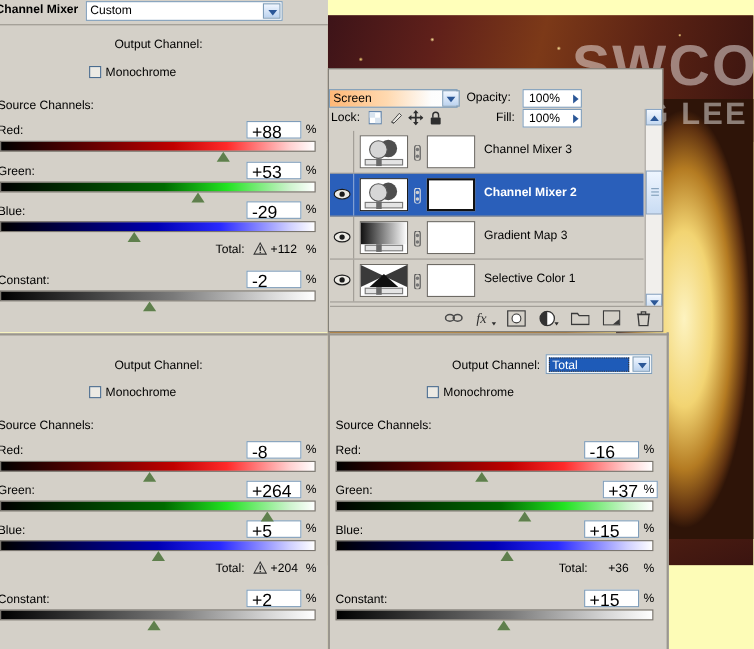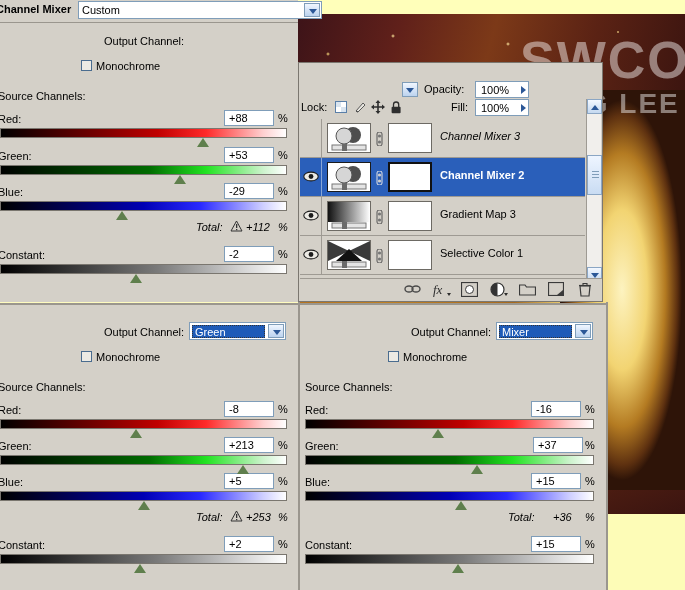--- a/index.html
+++ b/index.html
@@ -59,39 +59,39 @@
   .dd .arrow{position:absolute;right:1px;top:1px;width:16px;height:14px;
     background:linear-gradient(#f0f6ff,#bcd3ef);border:1px solid #7f9db9;box-sizing:border-box;}
   .dd .arrow:after{content:"";position:absolute;left:4px;top:5px;
     border-left:4px solid transparent;border-right:4px solid transparent;border-top:5px solid #2b5797;}
   .dd.sel .field{position:absolute;left:2px;top:2px;right:20px;height:13px;background:#1e5bb8;
     border:1px dotted #333;box-sizing:border-box;}
   .dd.sel .field span{position:absolute;left:2px;top:0px;color:#fff;font-size:11px;}
 
   
   .num{position:absolute;width:50px;height:16px;background:#fff;border:1px solid #7f9db9;box-sizing:border-box;}
-  .num span{position:absolute;left:4px;top:1px;font-size:11px;}
+  .num span{position:absolute;left:4px;top:1px;font-size:16px;}
   .pct{position:absolute;font-size:11px;}
 
   
   .cbx{position:absolute;width:11px;height:11px;background:#eceae4;border:1px solid #4a6c8f;box-sizing:border-box;}
 
   
   .track{position:absolute;height:10px;border:1px solid #7a766f;box-sizing:border-box;}
   .t-red  {background:linear-gradient(90deg,#000 0%,#c00000 55%,#ff2a2a 72%,#ffd0d0 92%,#fff 100%);}
   .t-green{background:linear-gradient(90deg,#000 0%,#006b00 52%,#22e322 72%,#cdf3cd 92%,#fff 100%);}
   .t-blue {background:linear-gradient(90deg,#000 0%,#0000b4 50%,#2a2aff 70%,#cfcfff 92%,#fff 100%);}
   .t-gray {background:linear-gradient(90deg,#000 0%,#7a7a7a 55%,#d5d5d5 85%,#fff 100%);}
   .thumb{position:absolute;width:13px;height:9px;}
   .thumb:after{content:"";position:absolute;left:0;top:0;width:0;height:0;
     border-left:6.5px solid transparent;border-right:6.5px solid transparent;border-bottom:9px solid #cfe0c0;}
   .thumb:before{content:"";position:absolute;left:0;top:0;width:0;height:0;z-index:1;
     border-left:6.5px solid transparent;border-right:6.5px solid transparent;border-bottom:9px solid #5f7f4d;}
 
-  .total{position:absolute;font-size:11px;font-style:italic;}
+  .total{position:absolute;font-size:11px;}
   .warn{position:absolute;width:13px;height:12px;}
   .warn:after{content:"";position:absolute;left:0;top:0;width:0;height:0;
     border-left:6.5px solid transparent;border-right:6.5px solid transparent;border-bottom:11px solid transparent;}
   .warn svg{position:absolute;left:0;top:0;}
 
   
   #layers{position:absolute;left:298px;top:62px;width:305px;height:240px;z-index:10;
     background:#d4d0c8;border:1px solid #7b7770;box-sizing:border-box;}
   .tabbar{position:absolute;left:0;top:0;width:100%;height:17px;}
   .tab{position:absolute;top:0;height:17px;font-size:10px;font-weight:bold;letter-spacing:.5px;
@@ -134,21 +134,21 @@
   <div class="petal2"></div>
   <div class="bottomfill"></div>
   <div class="leftfill"></div>
 </div>
 <div class="wm wm1">SWCOO</div>
 <div class="wm wm2">THANG LEE 20</div>
 
 <div class="panel" id="p-red" style="left:0;top:0;width:298px;height:302px;">
   <div style="position:absolute;left:0;top:0;width:298px;height:22px;background:#d4d0c8;"></div>
   <div class="lbl" style="position:absolute;left:-4px;top:3px;font-weight:bold;">Channel Mixer</div>
-  <div class="dd" style="left:78px;top:1px;width:244px;">
+  <div class="dd" style="left:78px;top:1px;width:179px;">
     <span class="txt">Custom</span>
     <span class="arrow"></span>
   </div>
   <div style="position:absolute;left:0;top:22px;width:298px;height:1px;background:#9a968e;"></div>
 
   <div class="row-lbl" style="left:104px;top:35px;">Output Channel:</div>
 
   <div class="cbx" style="left:81px;top:60px;"></div>
   <div class="row-lbl" style="left:96px;top:60px;">Monochrome</div>
 
@@ -195,43 +195,37 @@
     </div>
   <div class="pct" style="left:278px;top:248px;">%</div>
   <div class="track t-gray" style="left:0;top:264px;width:287px;"></div>
   <div class="thumb" style="left:130px;top:274px;"></div>
 </div>
 
 <div class="panel" id="p-green" style="left:0;top:303px;width:298px;height:287px;">
   <div style="position:absolute;left:0;top:0;width:298px;height:2px;background:#9a968e;"></div>
 
   <div class="row-lbl" style="left:104px;top:23px;">Output Channel:</div>
-  <div class="dd sel" style="left:189px;top:19px;width:97px;">
-    <span class="field">
-        <span>Green</span>
-      </span>
-    <span class="arrow"></span>
-  </div>
 
   <div class="cbx" style="left:81px;top:48px;"></div>
   <div class="row-lbl" style="left:96px;top:48px;">Monochrome</div>
 
   <div class="row-lbl" style="left:-2px;top:78px;">Source Channels:</div>
 
   <div class="row-lbl" style="left:-2px;top:101px;">Red:</div>
   <div class="num" style="left:224px;top:98px;">
       <span>-8</span>
     </div>
   <div class="pct" style="left:278px;top:100px;">%</div>
   <div class="track t-red" style="left:0;top:116px;width:287px;"></div>
   <div class="thumb" style="left:130px;top:126px;"></div>
 
   <div class="row-lbl" style="left:-2px;top:137px;">Green:</div>
   <div class="num" style="left:224px;top:134px;">
-      <span>+213</span>
+      <span>+264</span>
     </div>
   <div class="pct" style="left:278px;top:136px;">%</div>
   <div class="track t-green" style="left:0;top:152px;width:287px;"></div>
   <div class="thumb" style="left:237px;top:162px;"></div>
 
   <div class="row-lbl" style="left:-2px;top:173px;">Blue:</div>
   <div class="num" style="left:224px;top:170px;">
       <span>+5</span>
     </div>
   <div class="pct" style="left:278px;top:172px;">%</div>
@@ -239,58 +233,58 @@
   <div class="thumb" style="left:138px;top:198px;"></div>
 
   <div class="total" style="left:196px;top:208px;">Total:</div>
   <span class="warn" style="left:230px;top:207px;">
     <svg width="13" height="12" viewBox="0 0 13 12">
         <polygon points="6.5,1 12,11 1,11" fill="none" stroke="#333" stroke-width="1"></polygon>
         <rect x="6" y="4" width="1.3" height="4" fill="#333"></rect>
         <rect x="6" y="9" width="1.3" height="1.2" fill="#333"></rect>
       </svg>
   </span>
-  <div class="total" style="left:246px;top:208px;">+253</div>
+  <div class="total" style="left:246px;top:208px;">+204</div>
   <div class="total" style="left:278px;top:208px;">%</div>
 
   <div class="row-lbl" style="left:-2px;top:236px;">Constant:</div>
   <div class="num" style="left:224px;top:233px;">
       <span>+2</span>
     </div>
   <div class="pct" style="left:278px;top:235px;">%</div>
   <div class="track t-gray" style="left:0;top:251px;width:287px;"></div>
   <div class="thumb" style="left:134px;top:261px;"></div>
 </div>
 
 <div class="panel" id="p-blue" style="left:300px;top:303px;width:308px;height:287px;">
   <div style="position:absolute;left:0;top:0;width:308px;height:2px;background:#9a968e;"></div>
 
   <div class="row-lbl" style="left:111px;top:23px;">Output Channel:</div>
   <div class="dd sel" style="left:196px;top:19px;width:97px;">
     <span class="field">
-        <span>Mixer</span>
+        <span>Total</span>
       </span>
     <span class="arrow"></span>
   </div>
 
   <div class="cbx" style="left:88px;top:48px;"></div>
   <div class="row-lbl" style="left:103px;top:48px;">Monochrome</div>
 
   <div class="row-lbl" style="left:5px;top:78px;">Source Channels:</div>
 
   <div class="row-lbl" style="left:5px;top:101px;">Red:</div>
   <div class="num" style="left:231px;top:98px;">
       <span>-16</span>
     </div>
   <div class="pct" style="left:285px;top:100px;">%</div>
   <div class="track t-red" style="left:5px;top:116px;width:289px;"></div>
   <div class="thumb" style="left:132px;top:126px;"></div>
 
   <div class="row-lbl" style="left:5px;top:137px;">Green:</div>
-  <div class="num" style="left:233px;top:134px;">
+  <div class="num" style="left:248px;top:134px;">
       <span>+37</span>
     </div>
   <div class="pct" style="left:285px;top:136px;">%</div>
   <div class="track t-green" style="left:5px;top:152px;width:289px;"></div>
   <div class="thumb" style="left:171px;top:162px;"></div>
 
   <div class="row-lbl" style="left:5px;top:173px;">Blue:</div>
   <div class="num" style="left:231px;top:170px;">
       <span>+15</span>
     </div>
@@ -308,20 +302,23 @@
     </div>
   <div class="pct" style="left:285px;top:235px;">%</div>
   <div class="track t-gray" style="left:5px;top:251px;width:289px;"></div>
   <div class="thumb" style="left:152px;top:261px;"></div>
 </div>
 
 <div id="layers">
 
 
   <div class="rowbar" style="top:18px;width:303px;">
+    <div style="position:absolute;left:0;top:0;width:117px;height:17px;background:linear-gradient(90deg,#ffb877 0%,#ffd9b0 45%,#fdfdfd 80%,#ffffff 100%);border:1px solid #7f9db9;box-sizing:border-box;">
+      <span style="position:absolute;left:3px;top:2px;font-size:11px;">Screen</span>
+    </div>
     <div style="position:absolute;left:103px;top:1px;width:16px;height:15px;background:linear-gradient(#f0f6ff,#bcd3ef);border:1px solid #7f9db9;box-sizing:border-box;">
       <span style="position:absolute;left:3px;top:5px;border-left:4px solid transparent;border-right:4px solid transparent;border-top:5px solid #2b5797;"></span>
     </div>
     <div style="position:absolute;left:125px;top:2px;font-size:11px;">Opacity:</div>
     <div style="position:absolute;left:176px;top:0px;width:54px;height:17px;background:#fff;border:1px solid #7f9db9;box-sizing:border-box;">
       <span style="position:absolute;left:5px;top:2px;font-size:11px;">100%</span>
       <span style="position:absolute;right:2px;top:4px;border-top:4px solid transparent;border-bottom:4px solid transparent;border-left:5px solid #2b5797;"></span>
     </div>
   </div>
 
@@ -370,21 +367,21 @@
         </svg>
     </div>
     <span class="linkic" style="left:74px;">
       <svg width="11" height="14">
           <rect x="3" y="0" width="5" height="14" rx="2" fill="none" stroke="#555"></rect>
           <circle cx="5.5" cy="4" r="1.6" fill="#777"></circle>
           <circle cx="5.5" cy="10" r="1.6" fill="#777"></circle>
         </svg>
     </span>
     <div class="maskbox" style="left:88px;border:1px solid #6d6a64;"></div>
-    <div class="lname" style="left:140px;font-style:italic;">Channel Mixer 3</div>
+    <div class="lname" style="left:140px;">Channel Mixer 3</div>
   </div>
 
   <div class="layerrow sel" style="top:95px;">
     <div class="eyecell" style="border-right:1px solid #8aa7d6;">
       <span class="eye">
         <svg width="16" height="11">
             <ellipse cx="8" cy="5.5" rx="7.2" ry="4.4" fill="#eceae4" stroke="#1c1c1c" stroke-width="1.1"></ellipse>
             <circle cx="8" cy="5.5" r="2.4" fill="#1c1c1c"></circle>
           </svg>
       </span>

